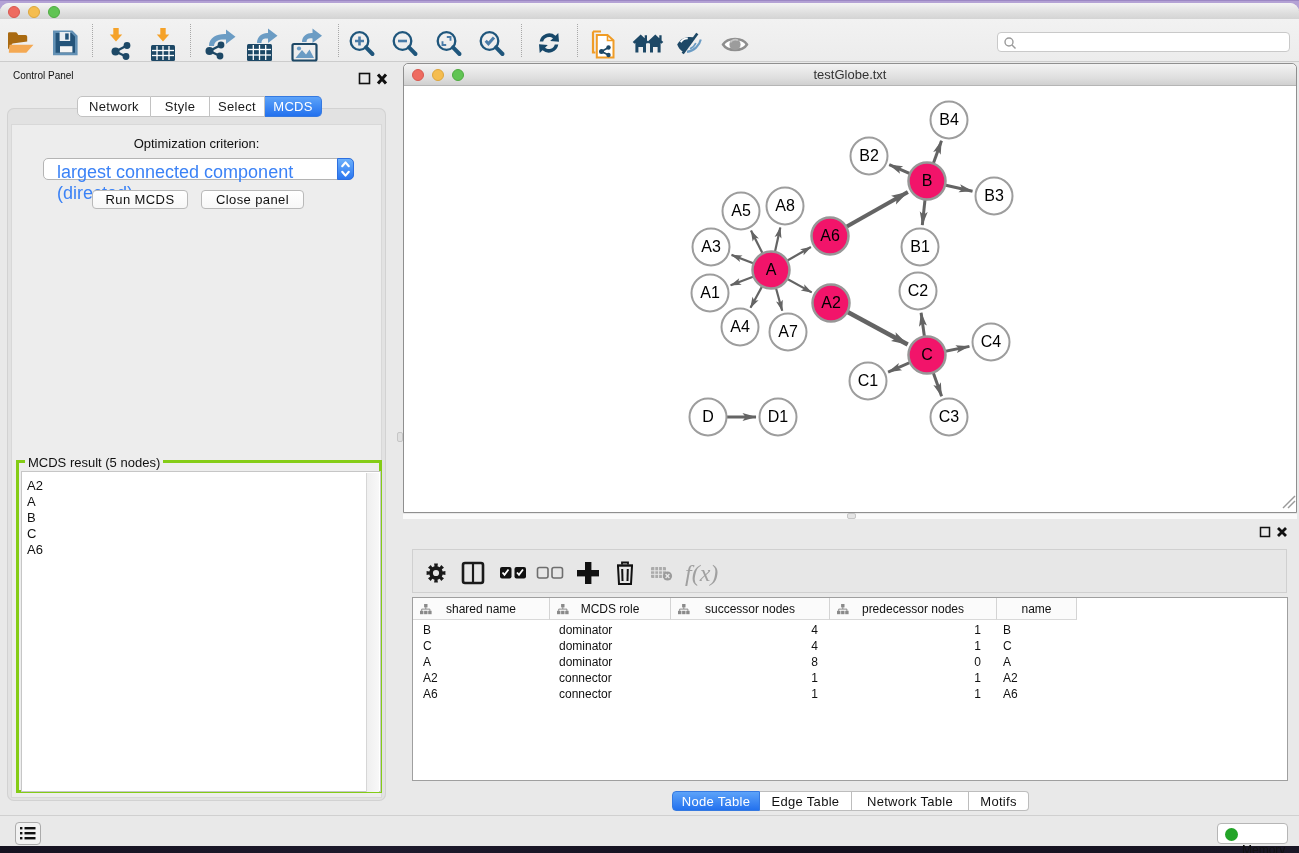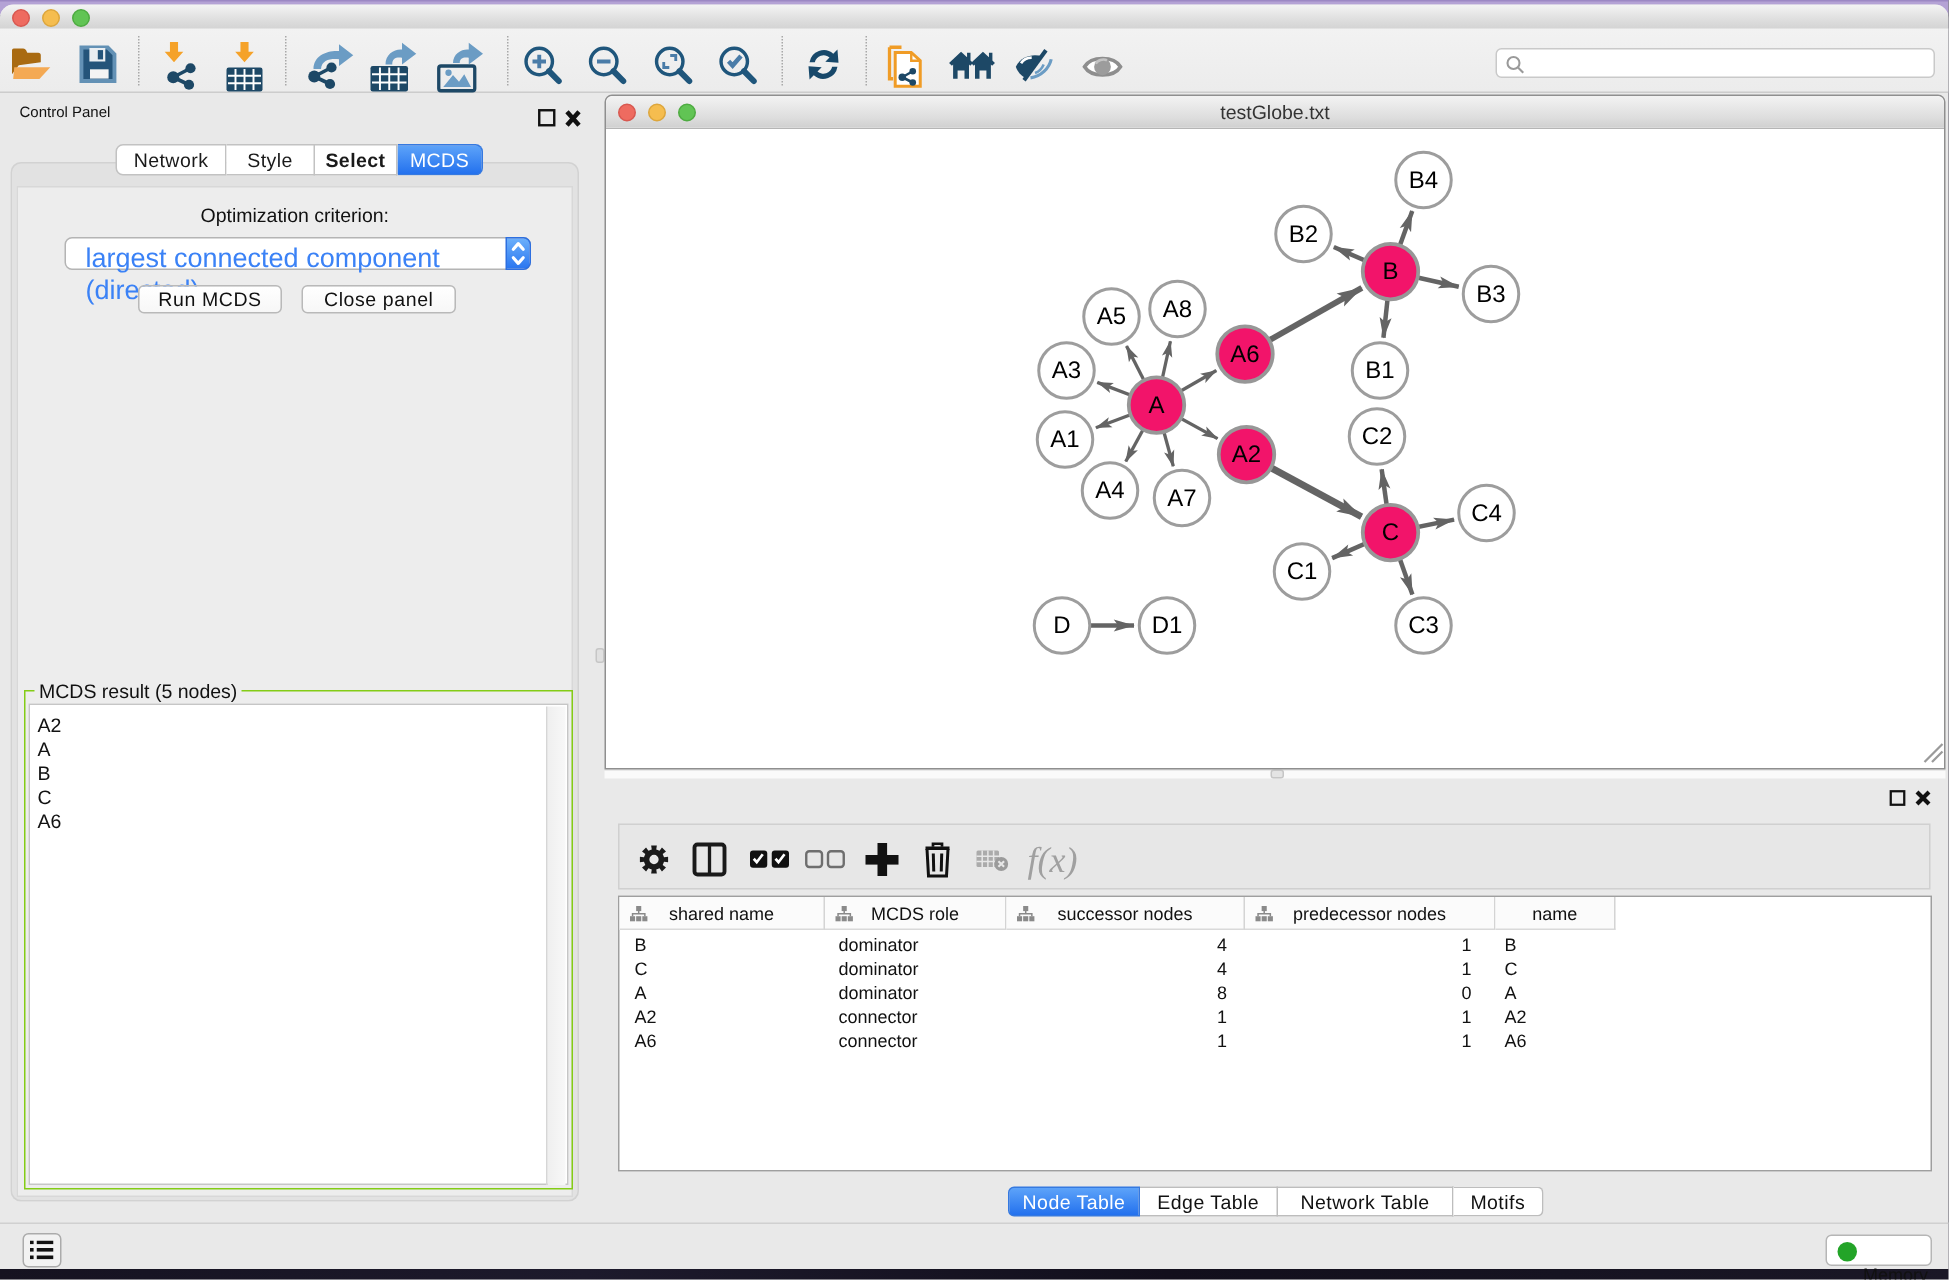--- a/index.html
+++ b/index.html
@@ -22,21 +22,21 @@
 .tab { letter-spacing:0.3px; height:21px; background:#ffffff; border:1px solid #c2c2c2; border-left:none; font-size:13px; color:#1a1a1a; text-align:center; line-height:20px; }
 .tab.first { border-left:1px solid #c2c2c2; border-radius:5px 0 0 5px; }
 .tab.last { border-radius:0 5px 5px 0; }
 .tab.sel { background:linear-gradient(#5da3f9,#2371ee); color:#fff; border-color:#3579e0; }
 #opt-label { left:11px; top:136px; width:371px; text-align:center; font-size:13px; color:#111; }
 #combo { left:43px; top:158px; width:311px; height:22px; background:#fff; border:1px solid #b4b4b4; border-radius:5px; }
 #combo-text { left:13px; top:3px; font-size:18px; color:#3b82f6; position:absolute; }
 #combo-btn { position:absolute; right:-1px; top:-1px; width:17px; height:22px; border-radius:0 5px 5px 0;
   background:linear-gradient(#6cb0fb,#2a76f0); border:1px solid #2d6fe0; }
 .btn { letter-spacing:0.4px; position:absolute; height:19px; background:linear-gradient(#ffffff,#f7f7f7); border:1px solid #b9b9b9; border-radius:4px; font-size:13px; color:#111; text-align:center; line-height:17px; }
-#mcds-fs { left:16px; top:460px; width:366px; height:333px; border:1px solid #84cc16; position:absolute; }
+#mcds-fs { left:16px; top:460px; width:366px; height:333px; border:3px solid #84cc16; position:absolute; }
 #mcds-legend { position:absolute; left:6px; top:-8px; background:#ededed; padding:0 3px; font-size:13px; color:#111; }
 #mcds-list { position:absolute; left:2px; top:8px; width:360px; height:321px; background:#fff; border:1px solid #c6c6c6; }
 #mcds-scroll { position:absolute; right:1px; top:1px; width:13px; height:319px; background:linear-gradient(90deg,#efefef,#f8f8f8); border-left:1px solid #d6d6d6; }
 .mi { position:absolute; left:5px; font-size:13px; color:#111; }
 
 #netwin { left:403px; top:63px; width:894px; height:450px; background:#ffffff; border:1px solid #8f8f8f; border-radius:5px 5px 0 0;}
 #net-titlebar { position:absolute; left:0; top:0; width:892px; height:22px; border-radius:5px 5px 0 0;
   background:linear-gradient(#f3f3f3,#dddddd 70%,#d0d0d0); border-bottom:1px solid #b5b5b5; }
 #net-titlebar .tl { position:absolute; top:5px; width:12px; height:12px; border-radius:50%; }
 #net-title-text { width:100%; text-align:center; font-size:13px; color:#333; top:3px; position:absolute; }
@@ -205,21 +205,21 @@
 <span class="abs" id="cp-title">Control Panel</span>
 <svg class="abs" width="30" height="14" style="left:358px; top:72px;" viewBox="0 0 30 14">
   <rect x="1.5" y="1.5" width="10" height="10" fill="none" stroke="#111" stroke-width="1.6"></rect>
   <path d="M20 2.5 L28 11.5 M28 2.5 L20 11.5" stroke="#111" stroke-width="3"></path>
 </svg>
 <div class="abs" id="cp-box"></div>
 <div class="abs" id="cp-inner"></div>
 <div class="tabrow" style="left:77px; top:96px;">
   <span class="tab first" style="width:74px;">Network</span>
   <span class="tab" style="width:59px;">Style</span>
-  <span class="tab" style="width:55px;font-weight:bold;">Select</span>
+  <span class="tab" style="width:55px;">Select</span>
   <span class="tab sel last" style="width:57px;">MCDS</span>
 </div>
 <span class="abs" id="opt-label">Optimization criterion:</span>
 <div class="abs" id="combo">
   <span id="combo-text">largest connected component (directed)</span>
   <span id="combo-btn">
     <svg width="15" height="20" viewBox="0 0 15 20" style="position:absolute;left:0;top:0;">
       <path d="M4.2 7.2 L7.5 3.4 L10.8 7.2" fill="none" stroke="#fff" stroke-width="2.1" stroke-linejoin="round" stroke-linecap="round"></path>
       <path d="M4.2 12.8 L7.5 16.6 L10.8 12.8" fill="none" stroke="#fff" stroke-width="2.1" stroke-linejoin="round" stroke-linecap="round"></path>
     </svg>

